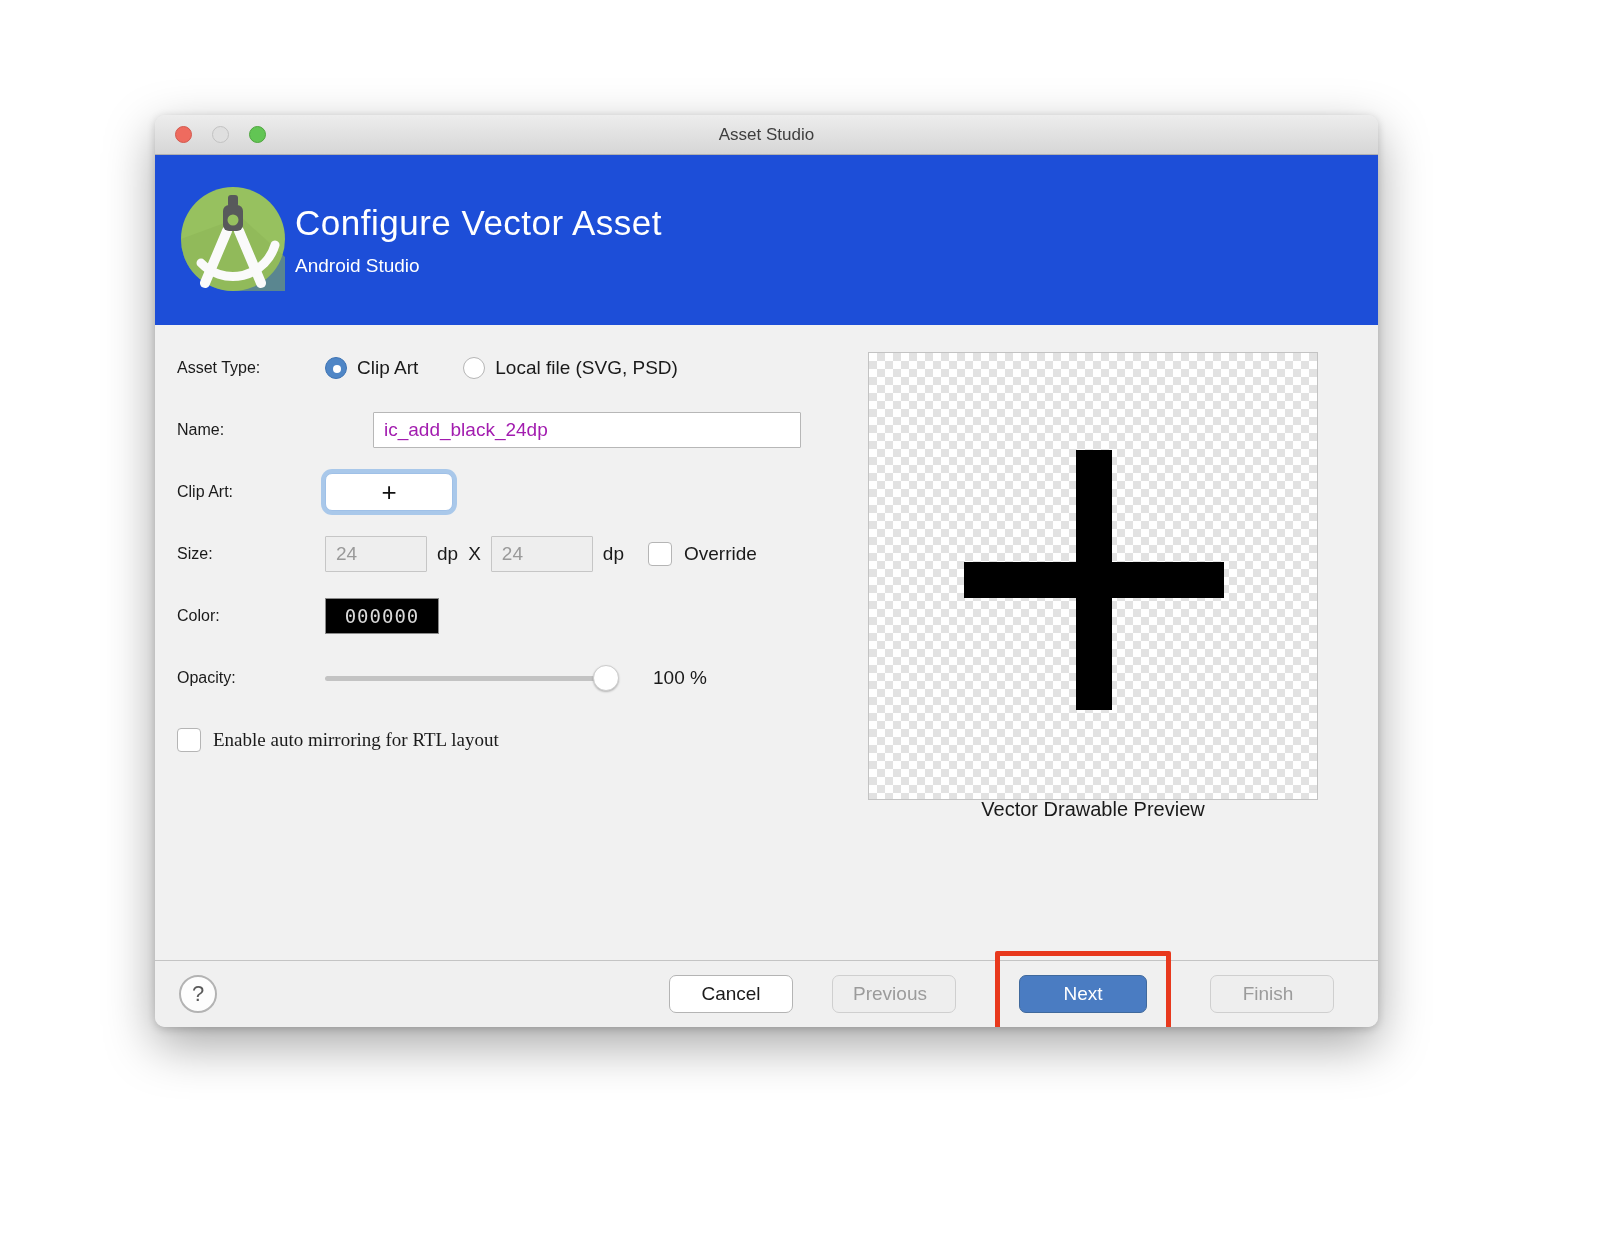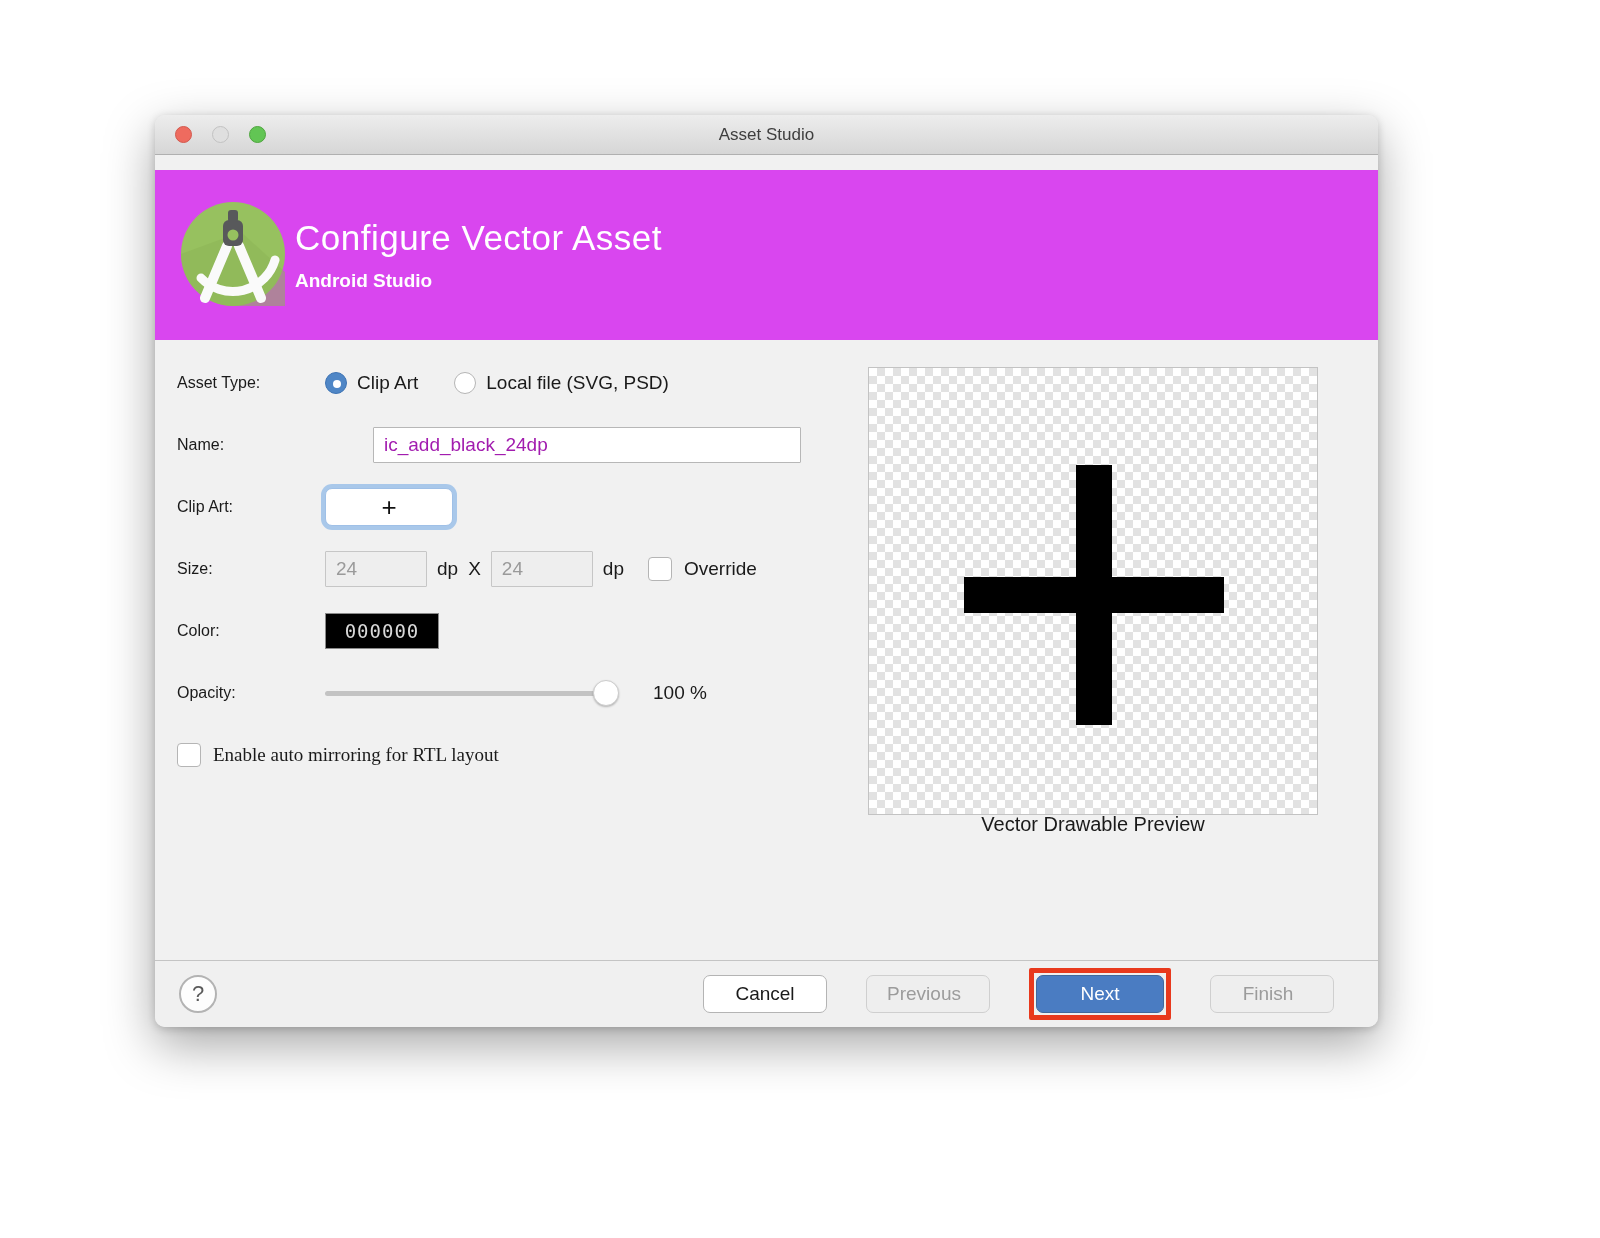--- a/index.html
+++ b/index.html
@@ -24,37 +24,37 @@
   .light.close { background: #ee6b5f; border: 1px solid #d3594e; }
   .light.minimize { background: #dfdfdf; border: 1px solid #c2c2c2; }
   .light.zoom { background: #62c554; border: 1px solid #4fa53f; }
   .win-title {
     position: absolute; left: 0; right: 0; text-align: center;
     font-size: 17px; color: #3e3e3e;
   }
 
   
   .header {
-    height: 170px; background: #d946ef; position: relative;
-    display: flex; align-items: center; margin-top: 15px;
+    height: 170px; background: #1d4ed8; position: relative;
+    display: flex; align-items: center;
   }
   .logo { position: absolute; left: 26px; top: 32px; width: 104px; height: 104px; }
   .header-text { margin-left: 140px; color: #ffffff; }
   .header-title { font-size: 35px; font-weight: 400; letter-spacing: 0.5px; }
-  .header-subtitle { font-size: 19px; font-weight: 700; margin-top: 12px; }
+  .header-subtitle { font-size: 19px; font-weight: 400; margin-top: 12px; }
 
   
   .content { position: relative; height: 635px; background: #f1f1f1; }
 
   .form { position: absolute; left: 22px; top: 24px; width: 680px; }
   .row { display: flex; align-items: center; margin-bottom: 24px; min-height: 38px; }
   .row-label { width: 148px; font-size: 16px; color: #1a1a1a; flex-shrink: 0; }
 
   
-  .radio-group { display: flex; align-items: center; gap: 36px; }
+  .radio-group { display: flex; align-items: center; gap: 45px; }
   .radio-option { display: flex; align-items: center; gap: 10px; cursor: default; }
   .radio { width: 22px; height: 22px; border-radius: 50%; position: relative; }
   .radio.selected { background: #4f86c6; border: 1px solid #3f74b4; }
   .radio.selected::after {
     content: ""; position: absolute; left: 7px; top: 7px; width: 8px; height: 8px;
     border-radius: 50%; background: #ffffff;
   }
   .radio.unselected { background: #ffffff; border: 1px solid #b5b5b5; }
   .radio-label { font-size: 19px; color: #1a1a1a; }
 
@@ -134,21 +134,21 @@
   }
   .footer-buttons { margin-left: auto; display: flex; align-items: center; gap: 39px; margin-right: 44px; }
   .btn {
     min-width: 124px; height: 38px; border-radius: 7px; font-family: "Liberation Sans", sans-serif;
     font-size: 19px; padding: 0 18px; cursor: pointer;
   }
   .btn.default { background: #ffffff; border: 1px solid #b4b4b4; color: #1a1a1a; }
   .btn.disabled { background: #eeeeee; border: 1px solid #cfcfcf; color: #9b9b9b; cursor: default; padding-left: 10px; }
   .btn.primary { background: #4a7cc2; border: 1px solid #40699c; color: #ffffff; min-width: 128px; }
   .highlight-box {
-    border: 5px solid #e8391d; border-radius: 2px; padding: 2px; display: flex;
+    border: 5px solid #e8391d; border-radius: 2px; padding: 19px; display: flex;
   }
 </style>
 </head>
 <body>
 
 <div class="dialog">
 
   <div class="titlebar">
     <div class="traffic">
       <div class="light close"></div>

